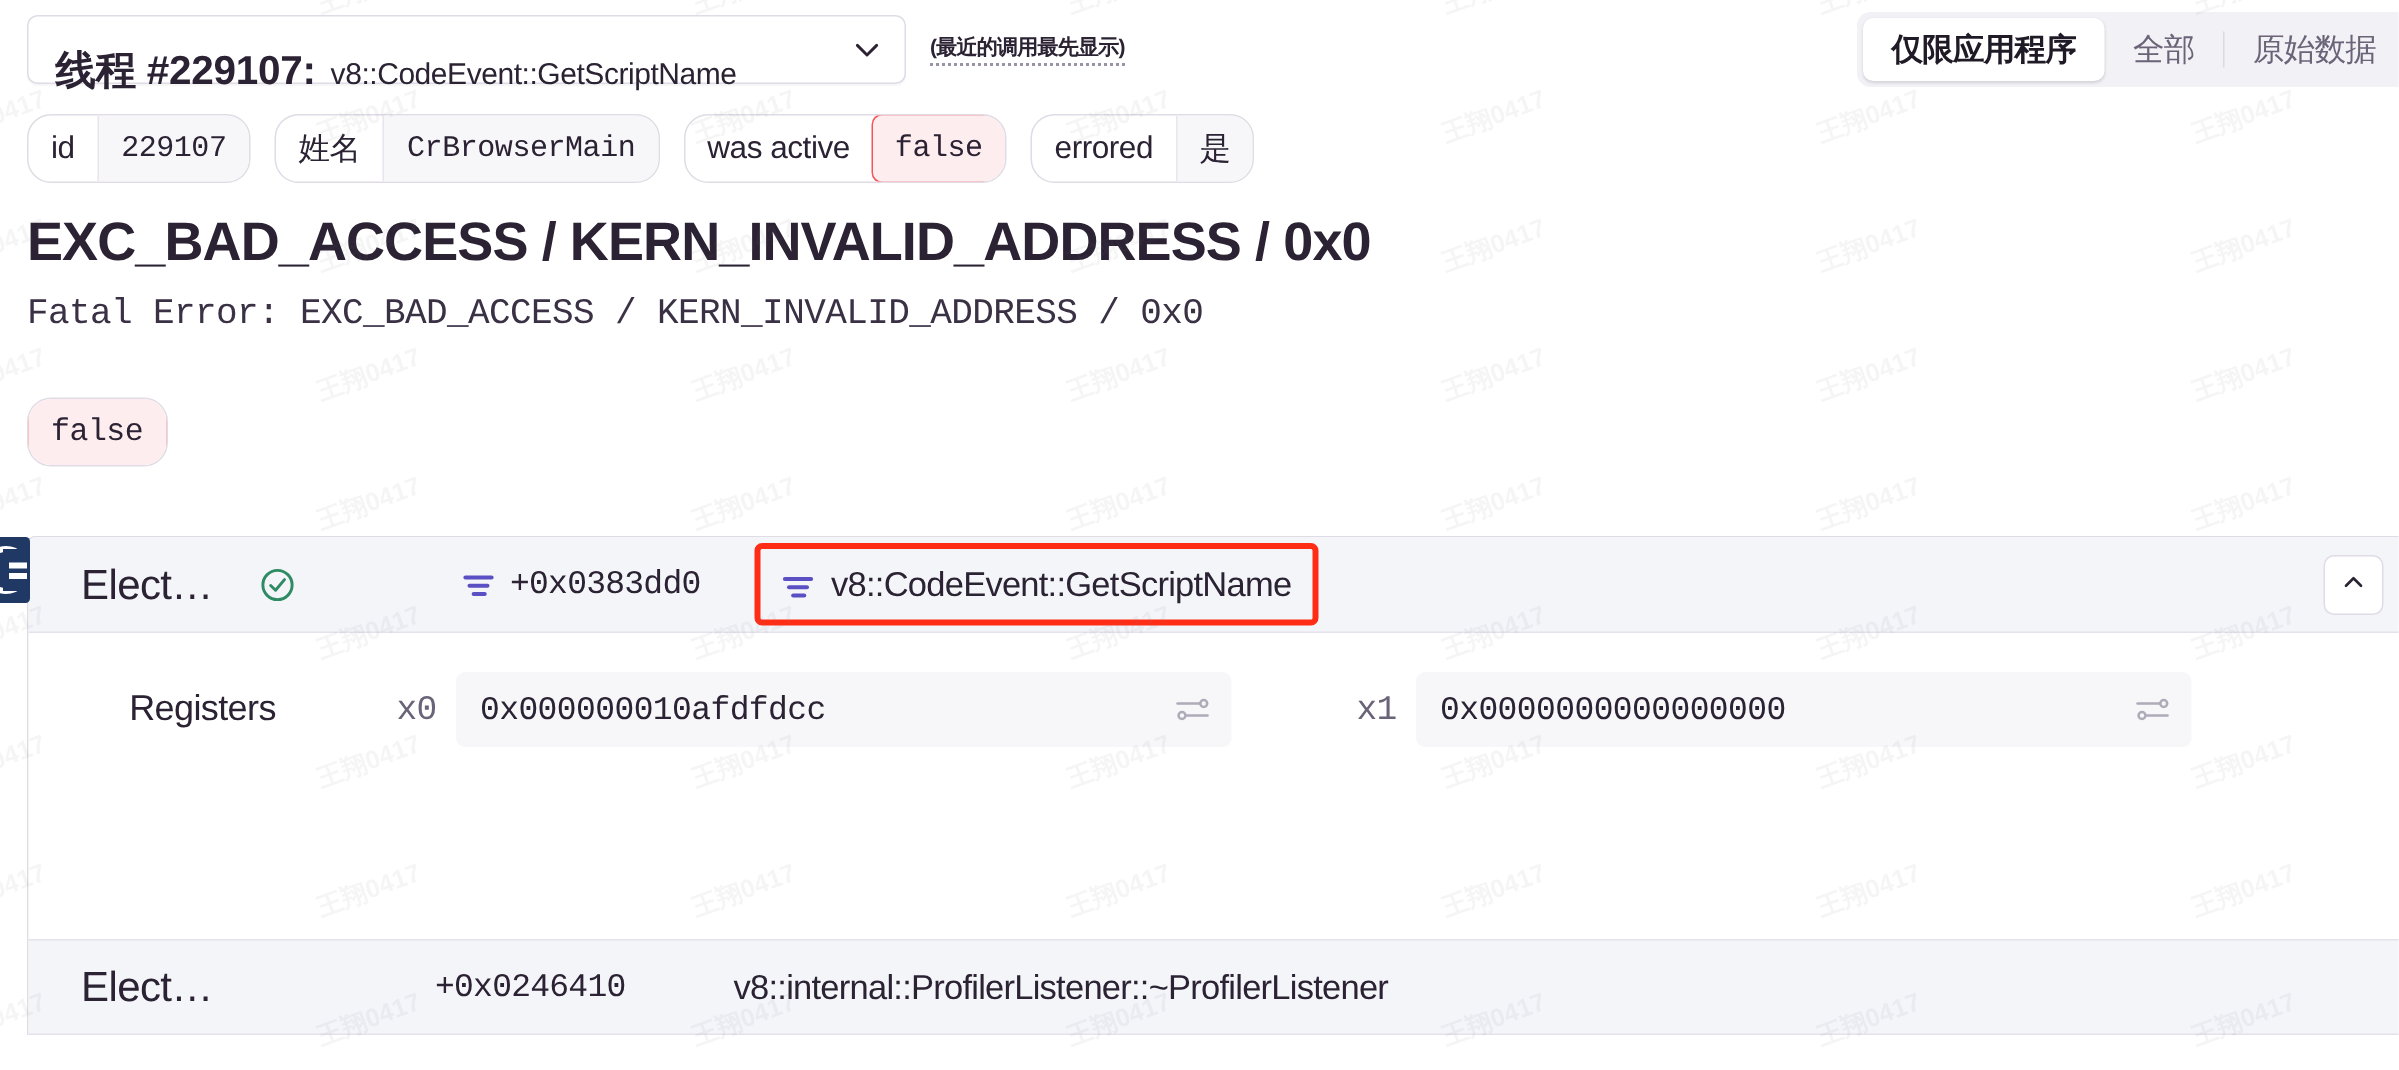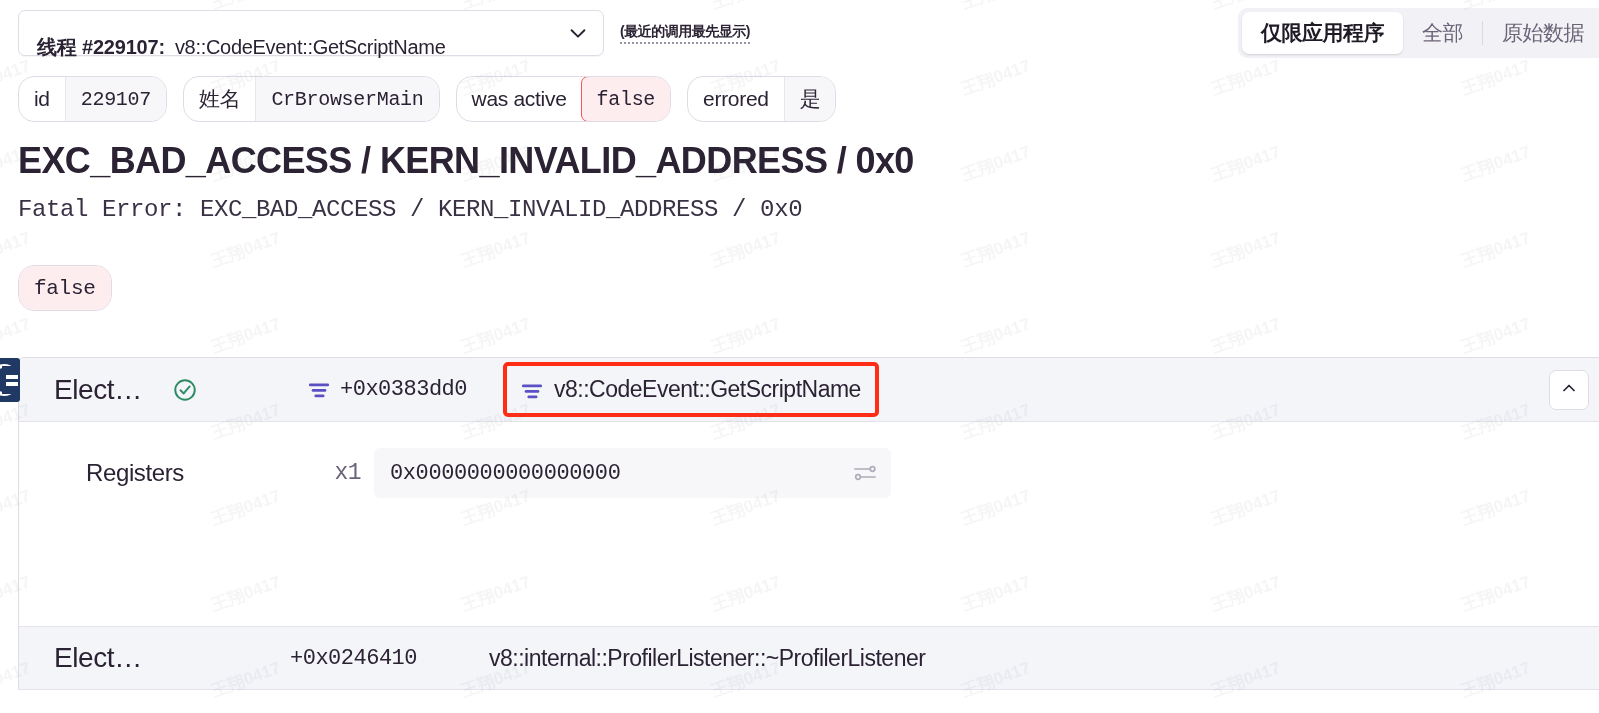--- a/index.html
+++ b/index.html
@@ -42,21 +42,21 @@
     border: 1px solid #E0DCE5;
     border-radius: 7px;
     background: #fff;
     display: flex; align-items: center;
     padding: 0 14px 0 18px;
     cursor: pointer;
     justify-content: space-between;
     box-shadow: 0 1px 1px rgba(43,34,51,0.04);
   }
   .thread-label {
-    font-size: 20px; font-weight: 700; color: #2B2233;
+    font-size: 27px; font-weight: 700; color: #2B2233;
     letter-spacing: -0.2px;
     margin-top: 28px;
   }
   .thread-value {
     font-size: 20px; font-weight: 400; color: #2B2233;
     margin-left: 10px; letter-spacing: -0.3px;
   }
   .chev-down {
     margin-left: 26px; width: 22px; height: 22px;
     display: inline-block;
@@ -371,20 +371,34 @@
               <polyline points="6 15 12 9 18 15"></polyline>
             </svg>
         </span>
       </div>
     </div>
 
     <div class="frame-body">
       <div class="reg-row">
         <div class="reg-title">Registers</div>
 
+        <div class="reg-cell">
+          <span class="reg-name">x0</span>
+          <div class="reg-box">
+            <span class="reg-val">0x000000010afdfdcc</span>
+            <span class="sliders-ico">
+              <svg viewBox="0 0 24 20" width="24" height="20" fill="none" stroke="#A39EAD" stroke-width="1.7" stroke-linecap="round">
+                  <line x1="2" y1="6" x2="17" y2="6"></line>
+                  <circle cx="19.5" cy="6" r="2.3"></circle>
+                  <line x1="8" y1="14" x2="22" y2="14"></line>
+                  <circle cx="5" cy="14" r="2.3"></circle>
+                </svg>
+            </span>
+          </div>
+        </div>
 
         <div class="reg-gap"></div>
 
         <div class="reg-cell">
           <span class="reg-name">x1</span>
           <div class="reg-box">
             <span class="reg-val">0x0000000000000000</span>
             <span class="sliders-ico">
               <svg viewBox="0 0 24 20" width="24" height="20" fill="none" stroke="#A39EAD" stroke-width="1.7" stroke-linecap="round">
                   <line x1="2" y1="6" x2="17" y2="6"></line>

